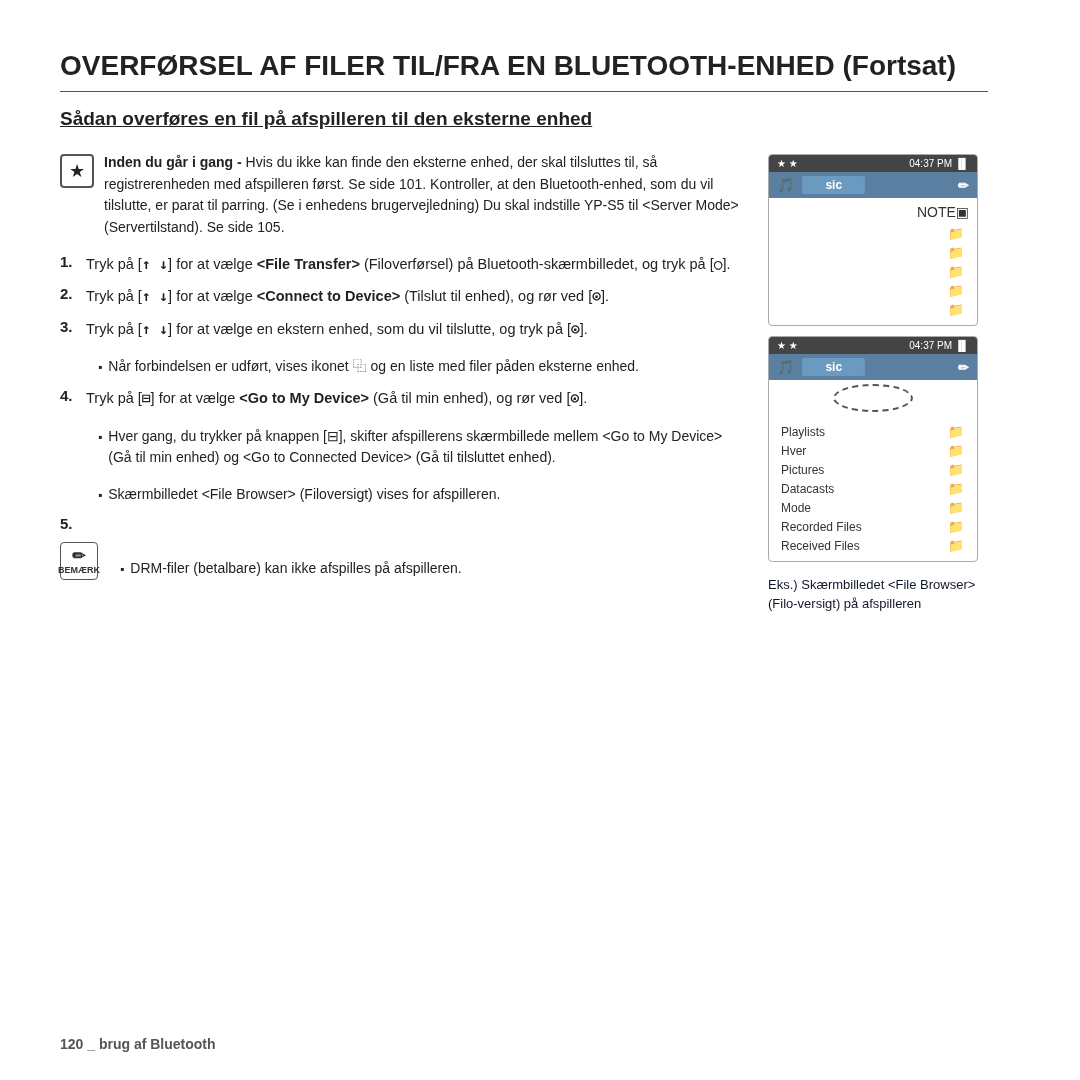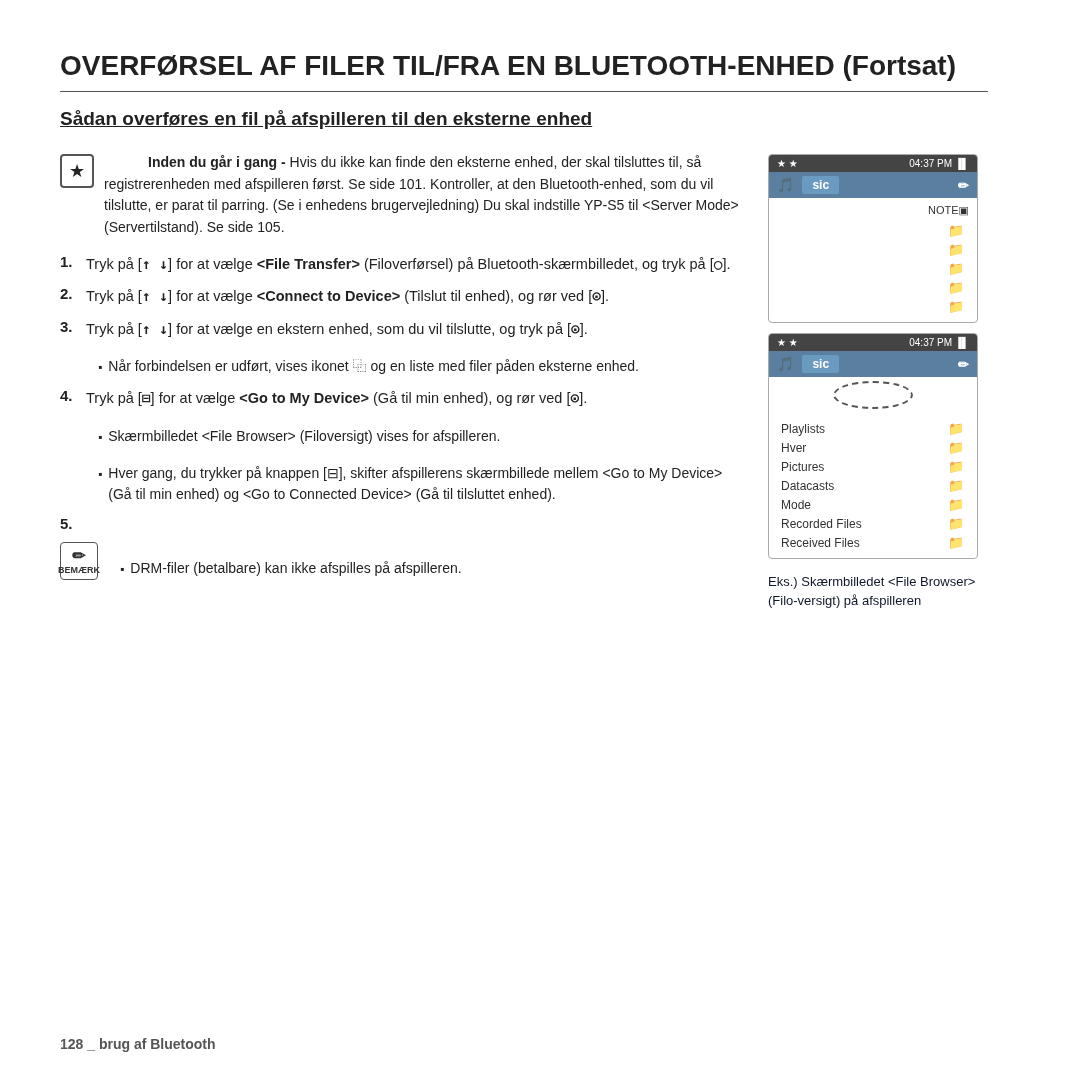--- a/index.html
+++ b/index.html
@@ -63,21 +63,20 @@
       font-size: 18px;
       flex-shrink: 0;
       margin-top: 2px;
     }
     .note-text {
       font-size: 14px;
       line-height: 1.55;
     }
     .note-text b {
       font-weight: bold;
-      margin-left: 44px;
     }
     .step-item {
       display: flex;
       gap: 8px;
       margin-bottom: 10px;
       align-items: flex-start;
     }
     .step-num {
       font-weight: bold;
       font-size: 15px;
@@ -164,30 +163,30 @@
       color: #fff;
       display: flex;
       align-items: center;
       padding: 4px 8px;
       font-size: 12px;
       font-weight: bold;
       gap: 8px;
     }
     .device-tab-bar .tab-label {
       background: #6a9abf;
-      padding: 2px 10px;
+      padding: 2px 23px;
       border-radius: 2px;
     }
     .device-body {
       padding: 6px 8px;
       min-height: 80px;
       position: relative;
     }
     .device-note-label {
-      font-size: 11px;
+      font-size: 14px;
       text-align: right;
       color: #333;
       margin-bottom: 4px;
     }
     .folder-row {
       display: flex;
       align-items: center;
       justify-content: space-between;
       padding: 2px 4px;
       font-size: 12px;
@@ -256,22 +255,22 @@
         <div class="step-content">
           Tryk på [<span class="inline-code">↑ ↓</span>] for at vælge en ekstern enhed, som du vil tilslutte, og tryk på [<span class="inline-code">⊙</span>].
           <div class="sub-bullet">Når forbindelsen er udført, vises ikonet ⿻ og en liste med filer påden eksterne enhed.</div>
         </div>
       </div>
 
       <div class="step-item">
         <span class="step-num">4.</span>
         <div class="step-content">
           Tryk på [<span class="inline-code">⊟</span>] for at vælge <b>&lt;Go to My Device&gt;</b> (Gå til min enhed), og rør ved [<span class="inline-code">⊙</span>].
+          <div class="sub-bullet">Hver gang, du trykker på knappen [⊟], skifter afspillerens skærmbillede mellem &lt;Go to My Device&gt; (Gå til min enhed) og &lt;Go to Connected Device&gt; (Gå til tilsluttet enhed).</div>
           <div class="sub-bullet">Skærmbilledet &lt;File Browser&gt; (Filoversigt) vises for afspilleren.</div>
-          <div class="sub-bullet">Hver gang, du trykker på knappen [⊟], skifter afspillerens skærmbillede mellem &lt;Go to My Device&gt; (Gå til min enhed) og &lt;Go to Connected Device&gt; (Gå til tilsluttet enhed).</div>
         </div>
       </div>
 
       <div class="step-item">
         <span class="step-num">5.</span>
       </div>
 
       <div class="bemærk-box">
         <div class="bemærk-icon">
           <span class="pencil">✏</span>
@@ -362,14 +361,14 @@
                 <span class="folder-icon">📁</span>
               </div>
           </div>
         </div>
       </div>
 
       <div class="caption-text">Eks.) Skærmbilledet &lt;File Browser&gt; (Filo-versigt) på afspilleren</div>
     </div>
   </div>
 
-  <div class="page-footer">128 _ brug af Bluetooth</div>
+  <div class="page-footer">120 _ brug af Bluetooth</div>
 </div>
 
 </body></html>

